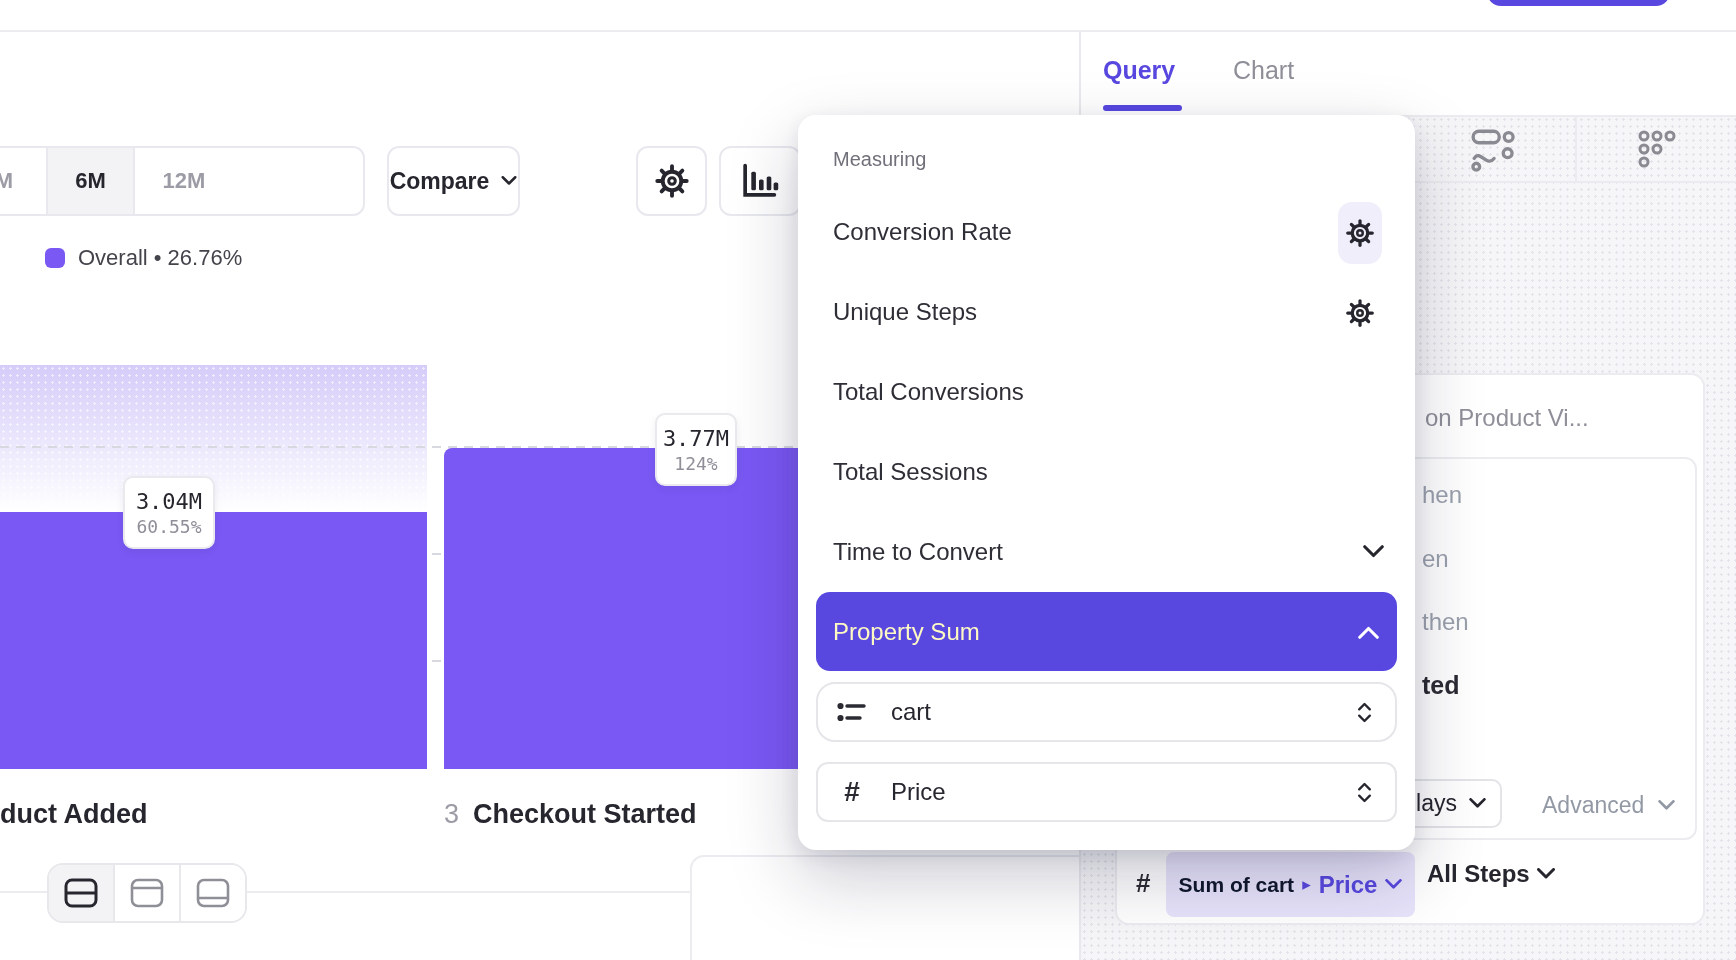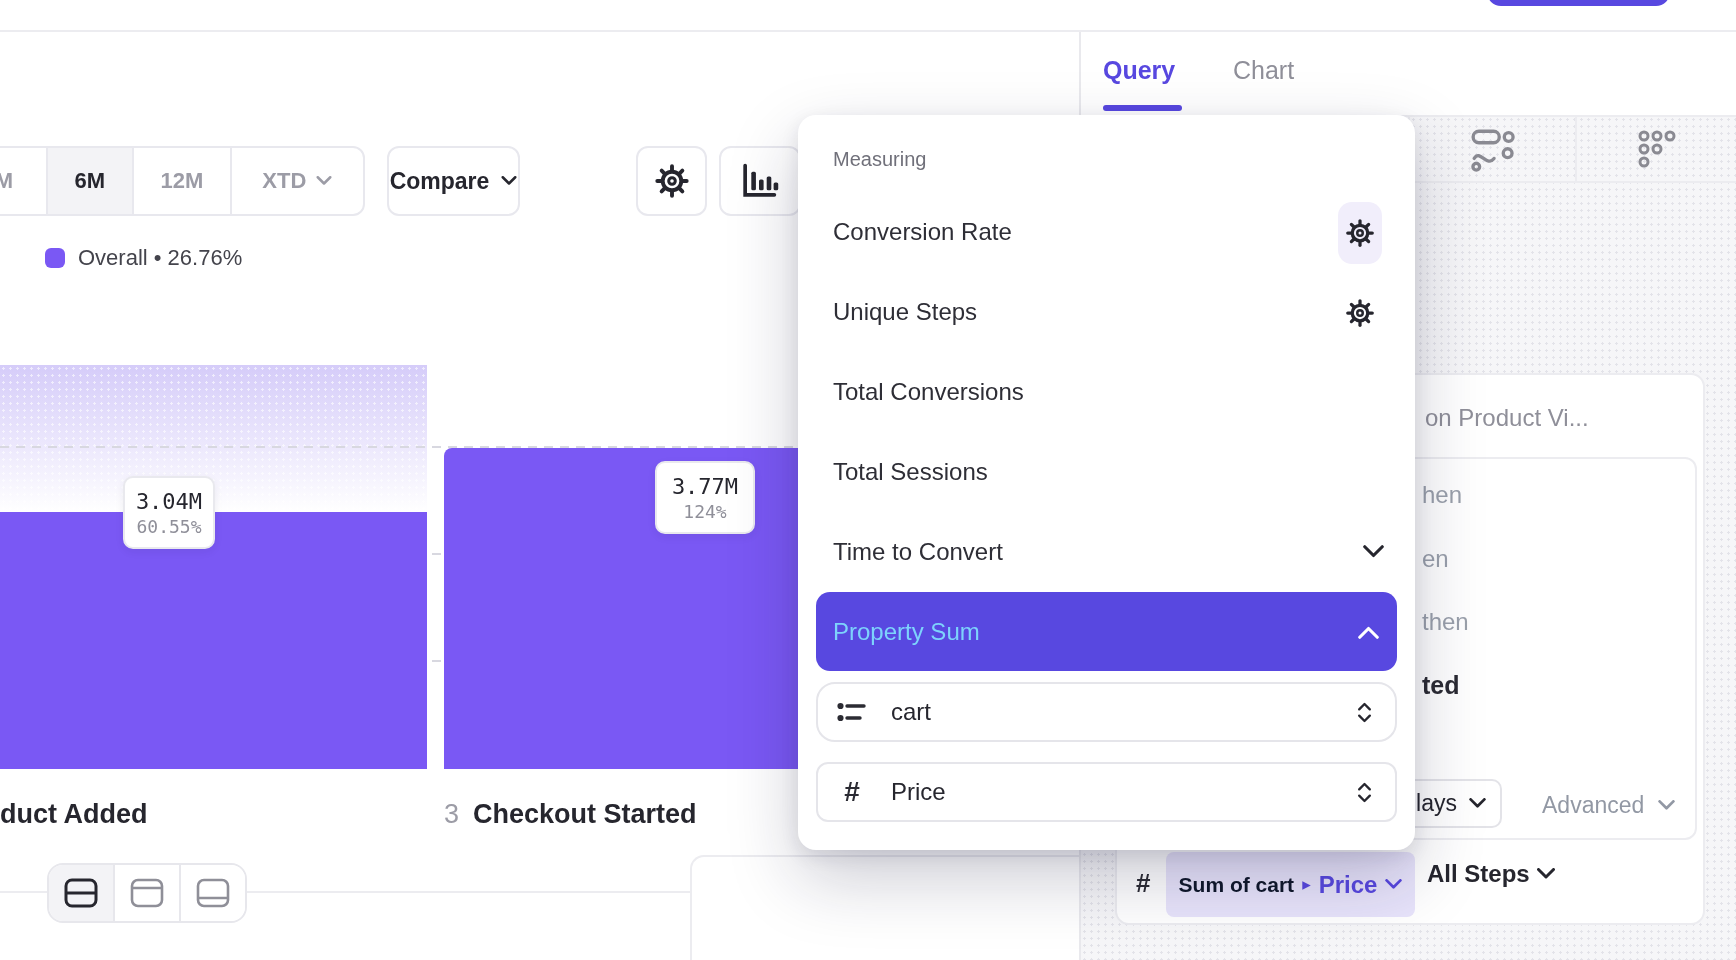--- a/index.html
+++ b/index.html
@@ -38,26 +38,20 @@
 <div class="abs seg" style="left:-40px;top:146px;height:70px;width:405px;z-index:6;">
   <div class="cell" style="width:86px;">
       <span>M</span>
     </div>
   <div class="cell active dots" style="width:87px;">
       <span>6M</span>
     </div>
   <div class="cell" style="width:98px;">
       <span>12M</span>
     </div>
-  <div class="cell" style="width:132px;gap:10px;">
-    <span>XTD</span>
-    <svg width="16" height="10" viewBox="0 0 12 8">
-        <path d="M1 1l5 5 5-5" fill="none" stroke="#9c9ca6" stroke-width="2" stroke-linecap="round" stroke-linejoin="round"></path>
-      </svg>
-  </div>
 </div>
 
 <div class="abs btn" style="left:387px;top:146px;width:133px;height:70px;gap:12px;z-index:6;">
   <span style="font-size:23px;font-weight:600;color:#26262e;">Compare</span>
   <svg width="16" height="10" viewBox="0 0 12 8">
       <path d="M1 1l5 5 5-5" fill="none" stroke="#26262e" stroke-width="2" stroke-linecap="round" stroke-linejoin="round"></path>
     </svg>
 </div>
 
 <div class="abs btn" style="left:636px;top:146px;width:71px;height:70px;z-index:6;">
@@ -103,21 +97,21 @@
 <div class="abs gridline" style="left:0;top:553px;width:800px;z-index:2;"></div>
 <div class="abs gridline" style="left:0;top:660px;width:800px;z-index:2;"></div>
 
 <div class="abs" style="left:0;top:512px;width:427px;height:257px;background:#7a58f4;z-index:3;"></div>
 <div class="abs" style="left:444px;top:448px;width:366px;height:321px;background:#7a58f4;border-radius:8px 8px 0 0;z-index:3;"></div>
 
 <div class="abs value-box" style="left:123px;top:476px;width:92px;height:73px;z-index:4;">
   <span class="v">3.04M</span>
   <span class="p">60.55%</span>
 </div>
-<div class="abs value-box" style="left:655px;top:413px;width:100px;height:73px;z-index:4;margin-top:48px;">
+<div class="abs value-box" style="left:655px;top:413px;width:82px;height:73px;z-index:4;">
   <span class="v">3.77M</span>
   <span class="p">124%</span>
 </div>
 
 <div class="abs" style="left:0;top:799px;font-size:27px;font-weight:600;color:#26262e;z-index:4;">duct Added</div>
 <div class="abs" style="left:444px;top:799px;font-size:27px;font-weight:500;color:#9c9ca6;z-index:4;">3</div>
 <div class="abs" style="left:473px;top:799px;font-size:27px;font-weight:600;color:#26262e;z-index:4;">Checkout Started</div>
 
 <div class="abs hairline" style="left:0;top:891px;width:690px;height:2px;z-index:3;"></div>
 <div class="abs" style="left:690px;top:855px;width:389px;height:105px;border-top:2px solid #ececf0;border-left:2px solid #ececf0;border-top-left-radius:14px;z-index:3;"></div>
@@ -258,21 +252,21 @@
 
   <div class="menu-item" style="top:263px;"><span>Total Conversions</span></div>
   <div class="menu-item" style="top:343px;"><span>Total Sessions</span></div>
 
   <div class="menu-item" style="top:423px;"><span>Time to Convert</span></div>
   <svg class="abs" style="left:565px;top:430px;" width="21" height="14" viewBox="0 0 12 8">
       <path d="M1 1l5 5 5-5" fill="none" stroke="#26262e" stroke-width="1.8" stroke-linecap="round" stroke-linejoin="round"></path>
     </svg>
 
   <div class="abs" style="left:18px;top:477px;width:581px;height:79px;background:#5848e0;border-radius:14px;display:flex;align-items:center;justify-content:space-between;padding:0 18px 0 17px;">
-    <span style="font-size:24px;font-weight:500;color:#7dd3fc;">Property Sum</span>
+    <span style="font-size:24px;font-weight:500;color:#fef9c3;">Property Sum</span>
     <svg width="21" height="14" viewBox="0 0 12 8">
         <path d="M1 7l5-5 5 5" fill="none" stroke="#ffffff" stroke-width="1.8" stroke-linecap="round" stroke-linejoin="round"></path>
       </svg>
   </div>
 
   <div class="select-row" style="top:567px;border-radius:19px;">
     <svg width="30" height="26" viewBox="0 0 30 26" fill="none" stroke="#2b2b33" stroke-width="3.4" stroke-linecap="round">
       <circle cx="3.5" cy="7" r="1.4" fill="#2b2b33"></circle>
         <path d="M10 7h17"></path>
       <circle cx="3.5" cy="19" r="1.4" fill="#2b2b33"></circle>

